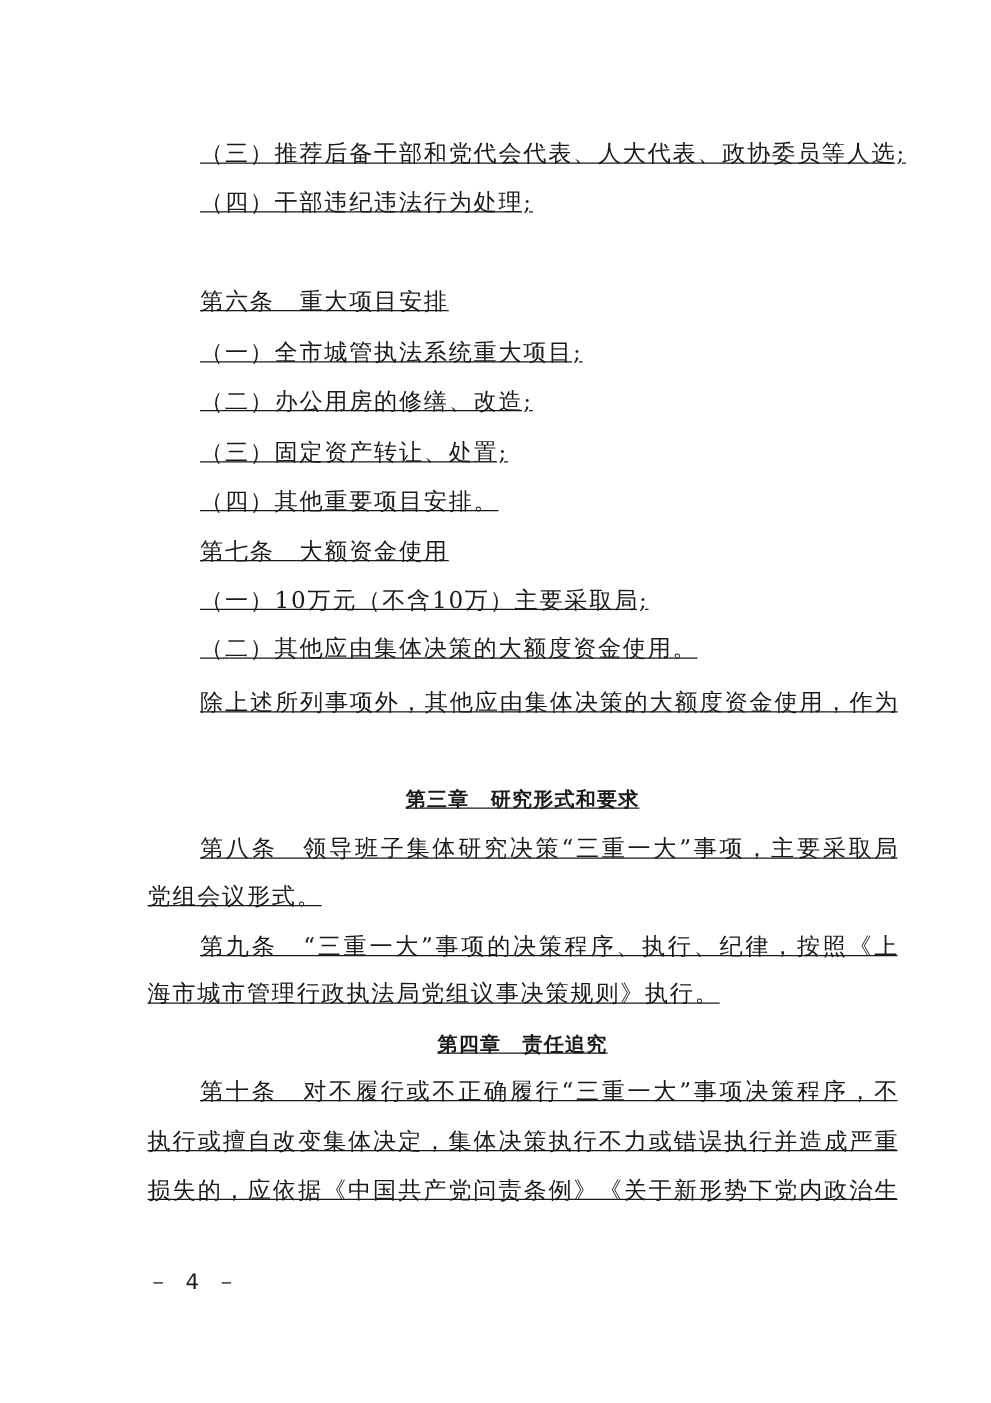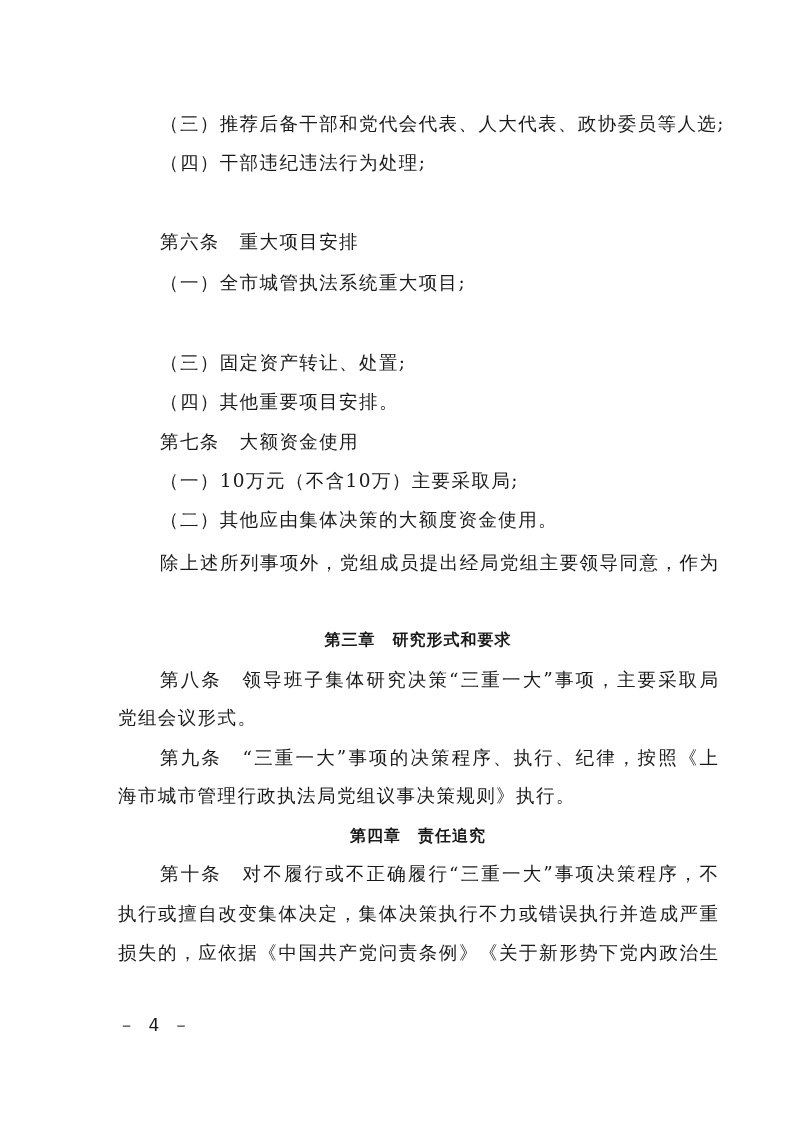--- a/index.html
+++ b/index.html
@@ -1,41 +1,42 @@
 <!DOCTYPE html>
 <html><head>
 <meta charset="utf-8">
 <style>
   html, body { margin: 0; padding: 0; background: #ffffff; }
   body { width: 793px; height: 1122px; position: relative; overflow: hidden;
          font-family: "DejaVu Serif", "Liberation Serif", serif; color: #1a1a1a; }
   .page { position: absolute; left: 0; top: 0; width: 793px; height: 1122px; }
   .line { position: absolute; left: 118px; width: 600px; font-size: 18.5px;
-          line-height: 24px; white-space: nowrap; letter-spacing: 1.4px; }
+          line-height: 24px; white-space: nowrap; letter-spacing: 1.4px; text-decoration: underline; }
   .indent { left: 160px; width: 558px; }
   .just { text-align: justify; text-align-last: justify; letter-spacing: 0; }
   .heading { left: 118px; width: 600px; text-align: center; font-weight: bold;
              font-family: "DejaVu Sans", "Liberation Sans", sans-serif; font-size: 16px; letter-spacing: 1px; }
   .pagenum { position: absolute; left: 118px; top: 1014px; font-size: 17px; letter-spacing: 4px;
              font-family: "DejaVu Sans", sans-serif; }
 </style>
 </head>
 <body>
 
 <div class="page">
   <div class="line indent" style="top:112px">（三）推荐后备干部和党代会代表、人大代表、政协委员等人选;</div>
   <div class="line indent" style="top:151px">（四）干部违纪违法行为处理;</div>
   <div class="line indent" style="top:230px">第六条　重大项目安排</div>
   <div class="line indent" style="top:271px">（一）全市城管执法系统重大项目;</div>
+  <div class="line indent" style="top:310px">（二）办公用房的修缮、改造;</div>
   <div class="line indent" style="top:351px">（三）固定资产转让、处置;</div>
   <div class="line indent" style="top:390px">（四）其他重要项目安排。</div>
   <div class="line indent" style="top:430px">第七条　大额资金使用</div>
   <div class="line indent" style="top:469px">（一）10万元（不含10万）主要采取局;</div>
   <div class="line indent" style="top:508px">（二）其他应由集体决策的大额度资金使用。</div>
-  <div class="line indent just" style="top:551px">除上述所列事项外，党组成员提出经局党组主要领导同意，作为</div>
+  <div class="line indent just" style="top:551px">除上述所列事项外，其他应由集体决策的大额度资金使用，作为</div>
   <div class="line heading" style="top:628px">第三章　研究形式和要求</div>
   <div class="line indent just" style="top:668px">第八条　领导班子集体研究决策“三重一大”事项，主要采取局</div>
   <div class="line" style="top:706px">党组会议形式。</div>
   <div class="line indent just" style="top:746px">第九条　“三重一大”事项的决策程序、执行、纪律，按照《上</div>
   <div class="line" style="top:784px">海市城市管理行政执法局党组议事决策规则》执行。</div>
   <div class="line heading" style="top:824px">第四章　责任追究</div>
   <div class="line indent just" style="top:862px">第十条　对不履行或不正确履行“三重一大”事项决策程序，不</div>
   <div class="line just" style="top:902px">执行或擅自改变集体决定，集体决策执行不力或错误执行并造成严重</div>
   <div class="line just" style="top:941px">损失的，应依据《中国共产党问责条例》《关于新形势下党内政治生</div>
   <div class="pagenum">－ 4 －</div>

